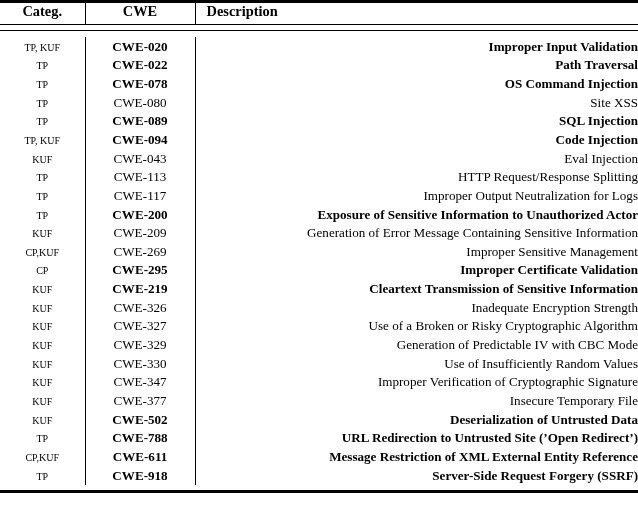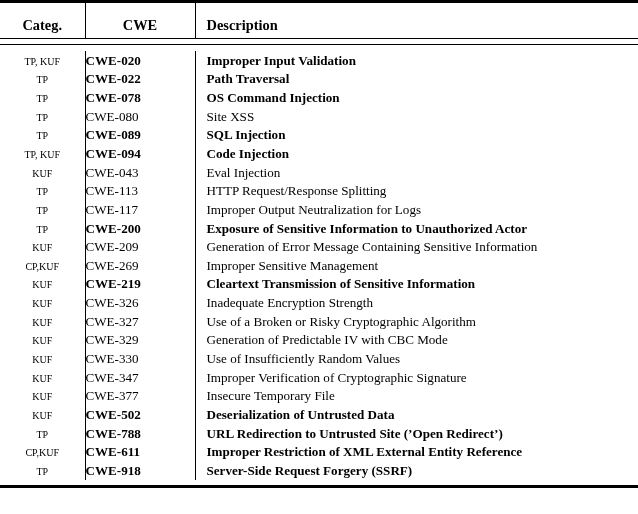--- a/index.html
+++ b/index.html
@@ -54,21 +54,21 @@
 
   
   col.col-categ { width: 85px; }
   col.col-cwe   { width: 110px; }
   col.col-desc  { width: 443px; }
 
   
   thead th {
     font-weight: bold;
     font-size: 14.4px;
-    padding: 14px 0 4px 0;
+    padding: 0 0 4px 0;
     vertical-align: middle;
   }
   th.h-categ {
     text-align: center;
     border-right: 1.3px solid #000;
   }
   th.h-cwe {
     text-align: center;
     border-right: 1.3px solid #000;
   }
@@ -83,25 +83,26 @@
     line-height: 1.335;
     vertical-align: baseline;
     white-space: nowrap;
   }
   td.c-categ {
     text-align: center;
     border-right: 1.3px solid #000;
     font-size: 10px;
   }
   td.c-cwe {
+    text-align: center;
     border-right: 1.3px solid #000;
     font-size: 13.1px;
   }
   td.c-desc {
-    text-align: left;
+    text-align: right;
     padding-left: 11px;
     font-size: 13.1px;
   }
 
   tr.row-bold td.c-cwe,
   tr.row-bold td.c-desc {
     font-weight: bold;
   }
 </style>
 </head>
@@ -193,20 +194,25 @@
           <td class="c-categ">KUF</td>
           <td class="c-cwe">CWE-209</td>
           <td class="c-desc">Generation of Error Message Containing Sensitive Information</td>
         </tr>
         <tr>
           <td class="c-categ">CP,KUF</td>
           <td class="c-cwe">CWE-269</td>
           <td class="c-desc">Improper Sensitive Management</td>
         </tr>
         <tr class="row-bold">
+          <td class="c-categ">CP</td>
+          <td class="c-cwe">CWE-295</td>
+          <td class="c-desc">Improper Certificate Validation</td>
+        </tr>
+        <tr class="row-bold">
           <td class="c-categ">KUF</td>
           <td class="c-cwe">CWE-219</td>
           <td class="c-desc">Cleartext Transmission of Sensitive Information</td>
         </tr>
         <tr>
           <td class="c-categ">KUF</td>
           <td class="c-cwe">CWE-326</td>
           <td class="c-desc">Inadequate Encryption Strength</td>
         </tr>
         <tr>
@@ -240,21 +246,21 @@
           <td class="c-desc">Deserialization of Untrusted Data</td>
         </tr>
         <tr class="row-bold">
           <td class="c-categ">TP</td>
           <td class="c-cwe">CWE-788</td>
           <td class="c-desc">URL Redirection to Untrusted Site (’Open Redirect’)</td>
         </tr>
         <tr class="row-bold">
           <td class="c-categ">CP,KUF</td>
           <td class="c-cwe">CWE-611</td>
-          <td class="c-desc">Improper Restriction of XML External Entity Reference</td>
+          <td class="c-desc">Message Restriction of XML External Entity Reference</td>
         </tr>
         <tr class="row-bold">
           <td class="c-categ">TP</td>
           <td class="c-cwe">CWE-918</td>
           <td class="c-desc">Server-Side Request Forgery (SSRF)</td>
         </tr>
       </tbody>
 
     <tfoot>
       <tr class="gap-row">

